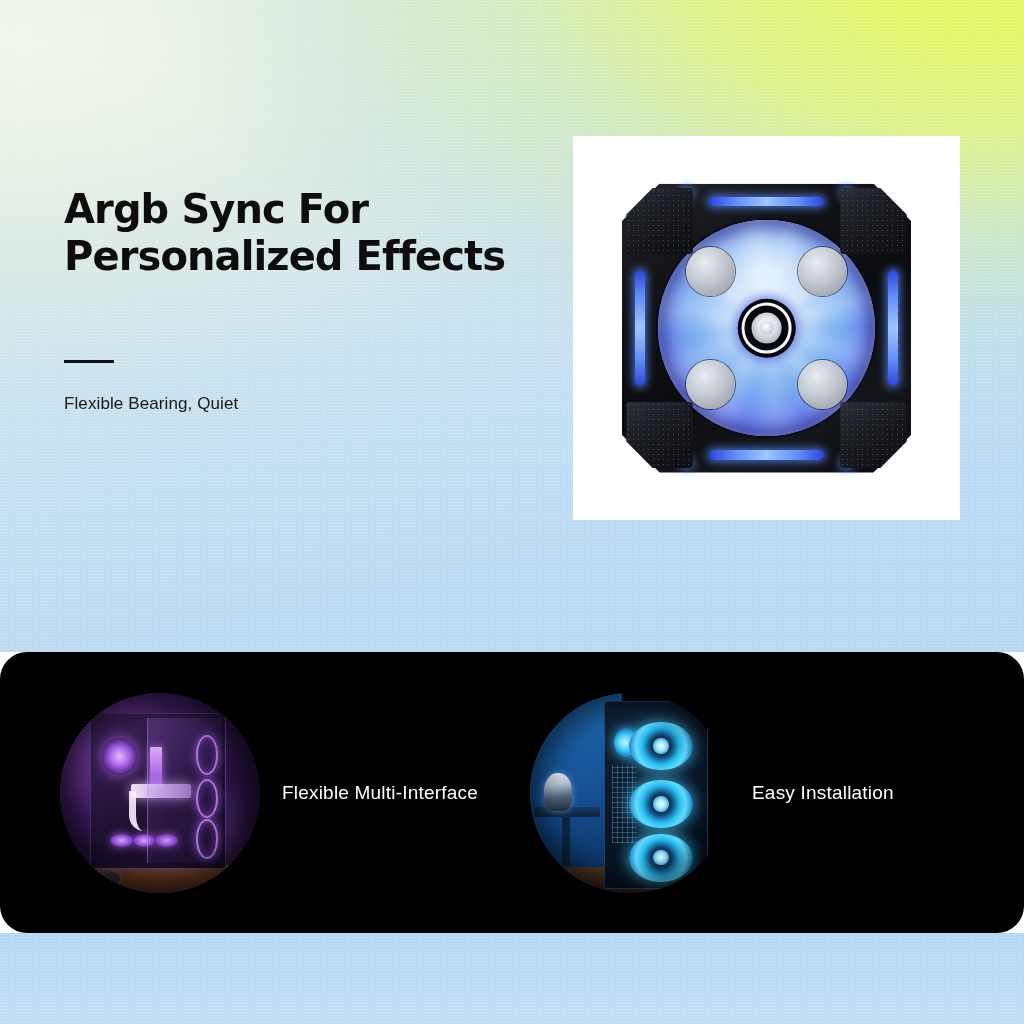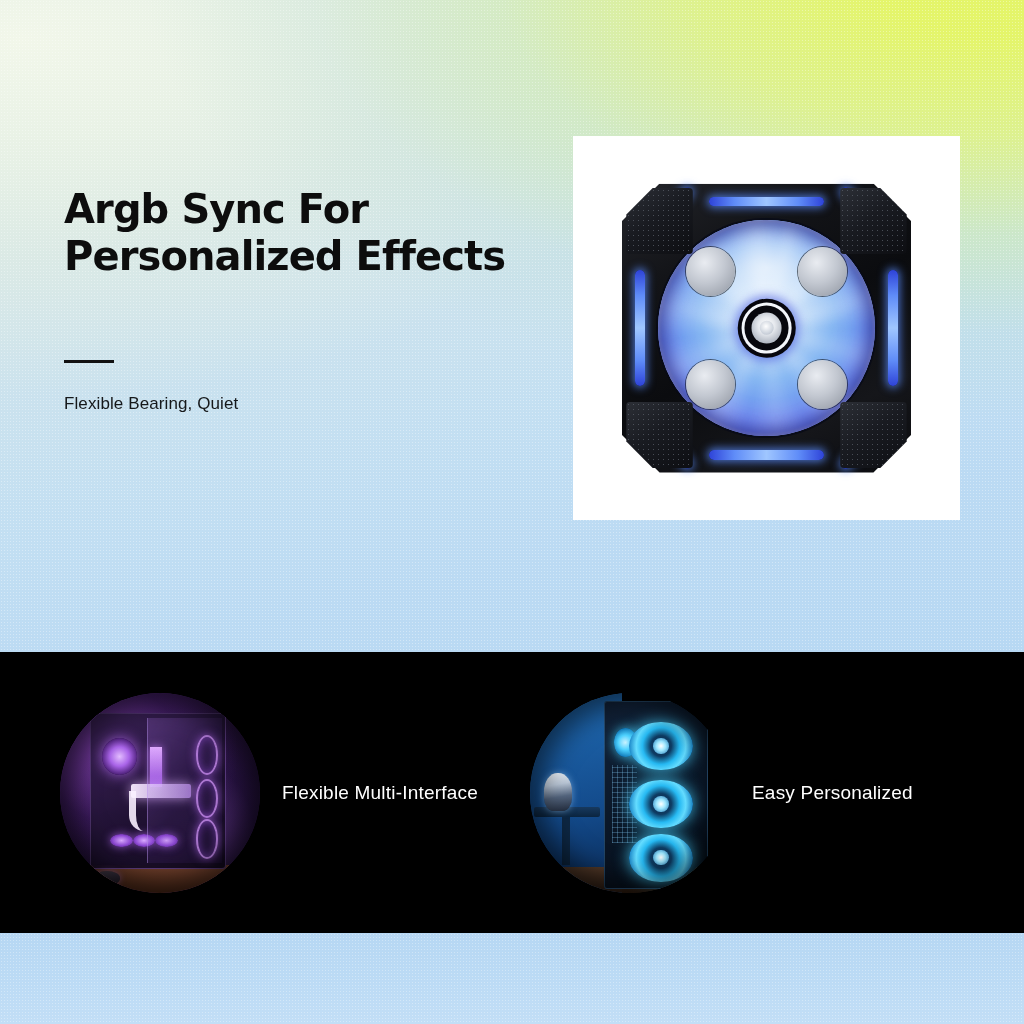--- a/index.html
+++ b/index.html
@@ -206,20 +206,21 @@
   .screw-tl { left:22%;  top:22%; }
   .screw-tr { right:22%; top:22%; }
   .screw-bl { left:22%;  bottom:22%; }
   .screw-br { right:22%; bottom:22%; }
 
   
   .features {
     position:absolute;
     left:0; top:652px; width:1024px; height:281px;
     background:#000000;
+    border-radius:27px;
   }
   .feature {
     position:absolute;
     top:0; height:281px;
     display:flex; align-items:center;
   }
   .feature-left  { left:60px;  width:440px; }
   .feature-right { left:530px; width:450px; }
 
   .thumb {
@@ -485,21 +486,21 @@
           <div class="tower">
             <div class="topfan"></div>
             <div class="mesh"></div>
             <div class="bigfan bf-a"></div>
             <div class="bigfan bf-b"></div>
             <div class="bigfan bf-c"></div>
           </div>
         </div>
         <div class="thumb-vignette"></div>
       </div>
-      <div class="feature-text">Easy Personalized</div>
+      <div class="feature-text">Easy Installation</div>
     </div>
 
   </section>
 
   <section class="footer-band">
     <div class="footer-noise"></div>
   </section>
 
 </div>
 

